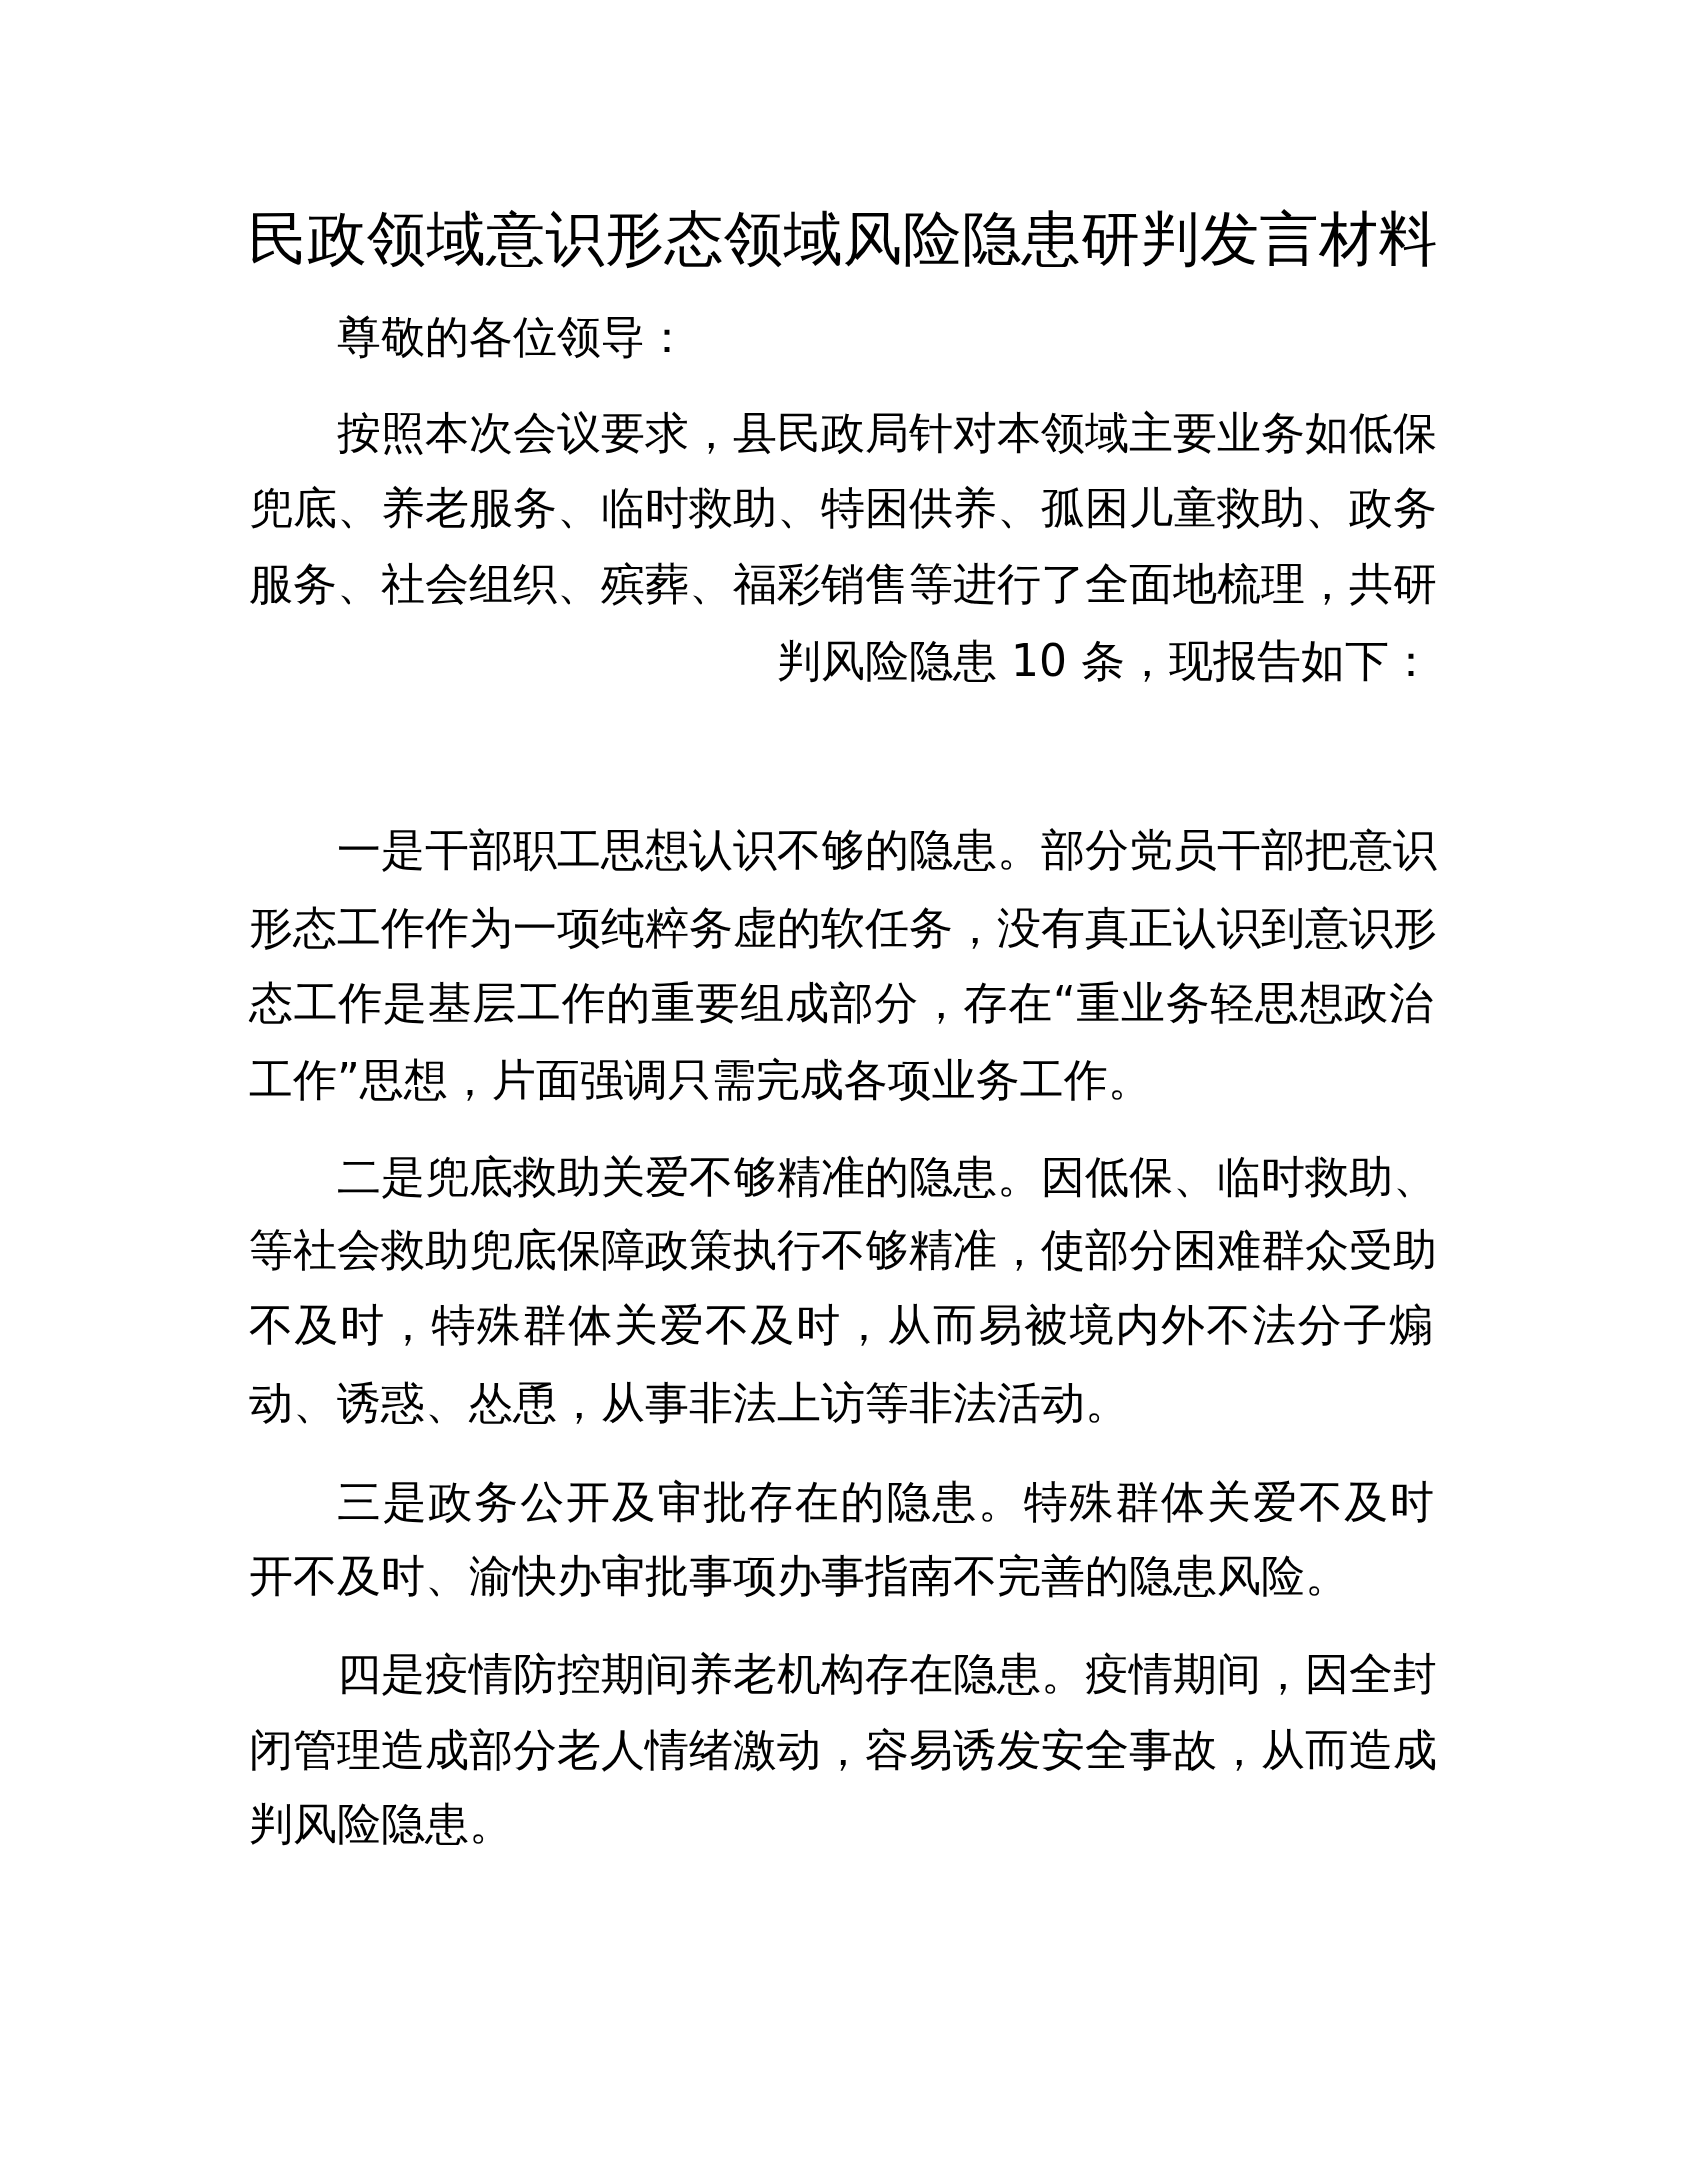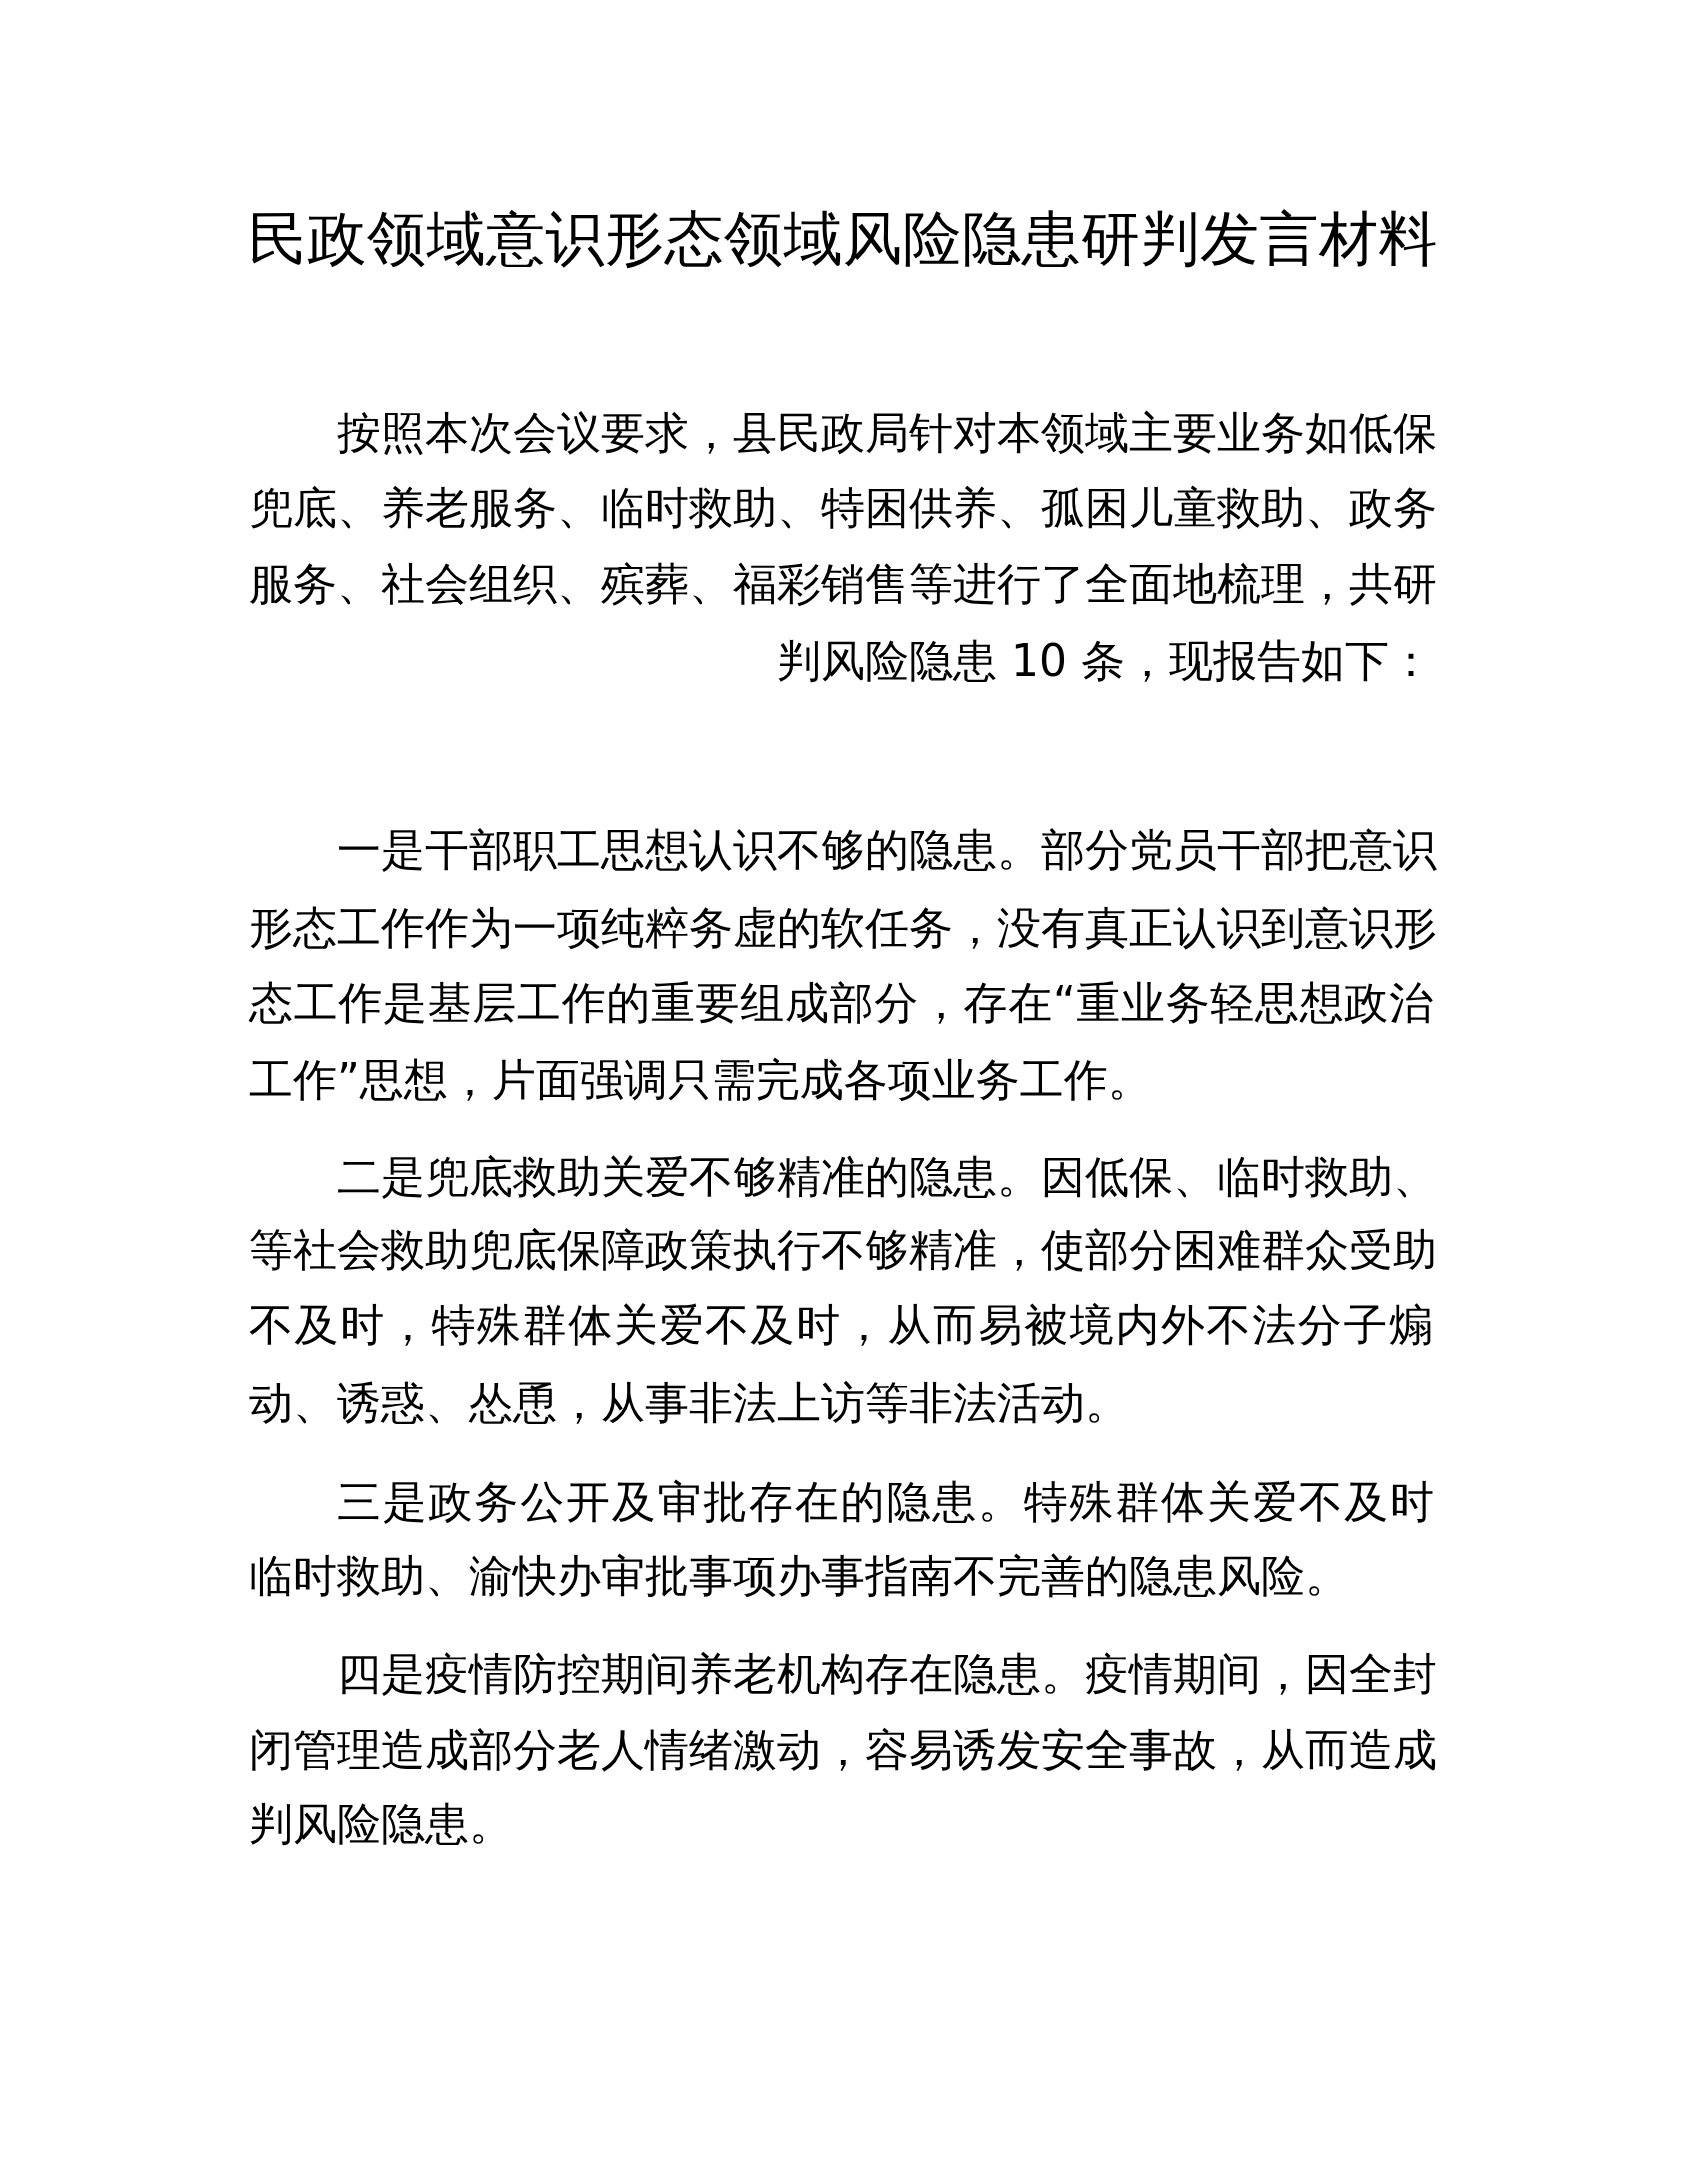--- a/index.html
+++ b/index.html
@@ -14,20 +14,21 @@
   .line.indent { left: 337px; width: 1097px; }
   .line.last { text-align: left; }
 </style>
 </head>
 <body>
 
 <div class="page">
 
   <div class="title">民政领域意识形态领域风险隐患研判发言材料</div>
 
+  <div class="line indent last" style="top:299px;">尊敬的各位领导：</div>
 
   <div>
     <div class="line indent full" style="top:395px;">按照本次会议要求，县民政局针对本领域主要业务如低保</div>
     <div class="line full" style="top:470px;">兜底、养老服务、临时救助、特困供养、孤困儿童救助、政务</div>
     <div class="line full" style="top:546px;">服务、社会组织、殡葬、福彩销售等进行了全面地梳理，共研</div>
     <div class="line last" style="top:623px;text-align:right;">判风险隐患 10 条，现报告如下：</div>
   </div>
 
 
   <div>
@@ -39,21 +40,21 @@
 
   <div>
     <div class="line indent full" style="top:1139px;">二是兜底救助关爱不够精准的隐患。因低保、临时救助、</div>
     <div class="line full" style="top:1212px;">等社会救助兜底保障政策执行不够精准，使部分困难群众受助</div>
     <div class="line full" style="top:1287px;">不及时，特殊群体关爱不及时，从而易被境内外不法分子煽</div>
     <div class="line last" style="top:1365px;">动、诱惑、怂恿，从事非法上访等非法活动。</div>
   </div>
 
   <div>
     <div class="line indent full" style="top:1464px;">三是政务公开及审批存在的隐患。特殊群体关爱不及时</div>
-    <div class="line last" style="top:1538px;">临时救助、渝快办审批事项办事指南不完善的隐患风险。</div>
+    <div class="line last" style="top:1538px;">开不及时、渝快办审批事项办事指南不完善的隐患风险。</div>
   </div>
 
   <div>
     <div class="line indent full" style="top:1636px;">四是疫情防控期间养老机构存在隐患。疫情期间，因全封</div>
     <div class="line full" style="top:1712px;">闭管理造成部分老人情绪激动，容易诱发安全事故，从而造成</div>
     <div class="line last" style="top:1786px;">判风险隐患。</div>
   </div>
 
 </div>
 

